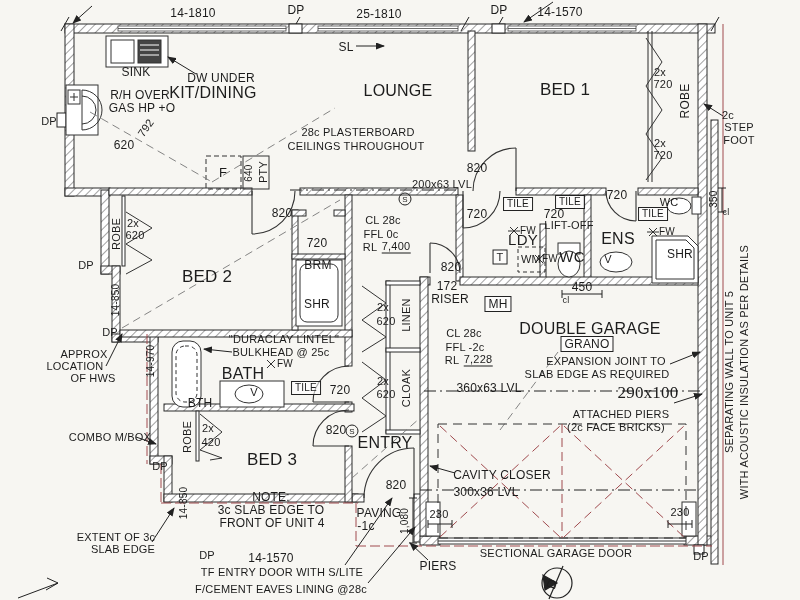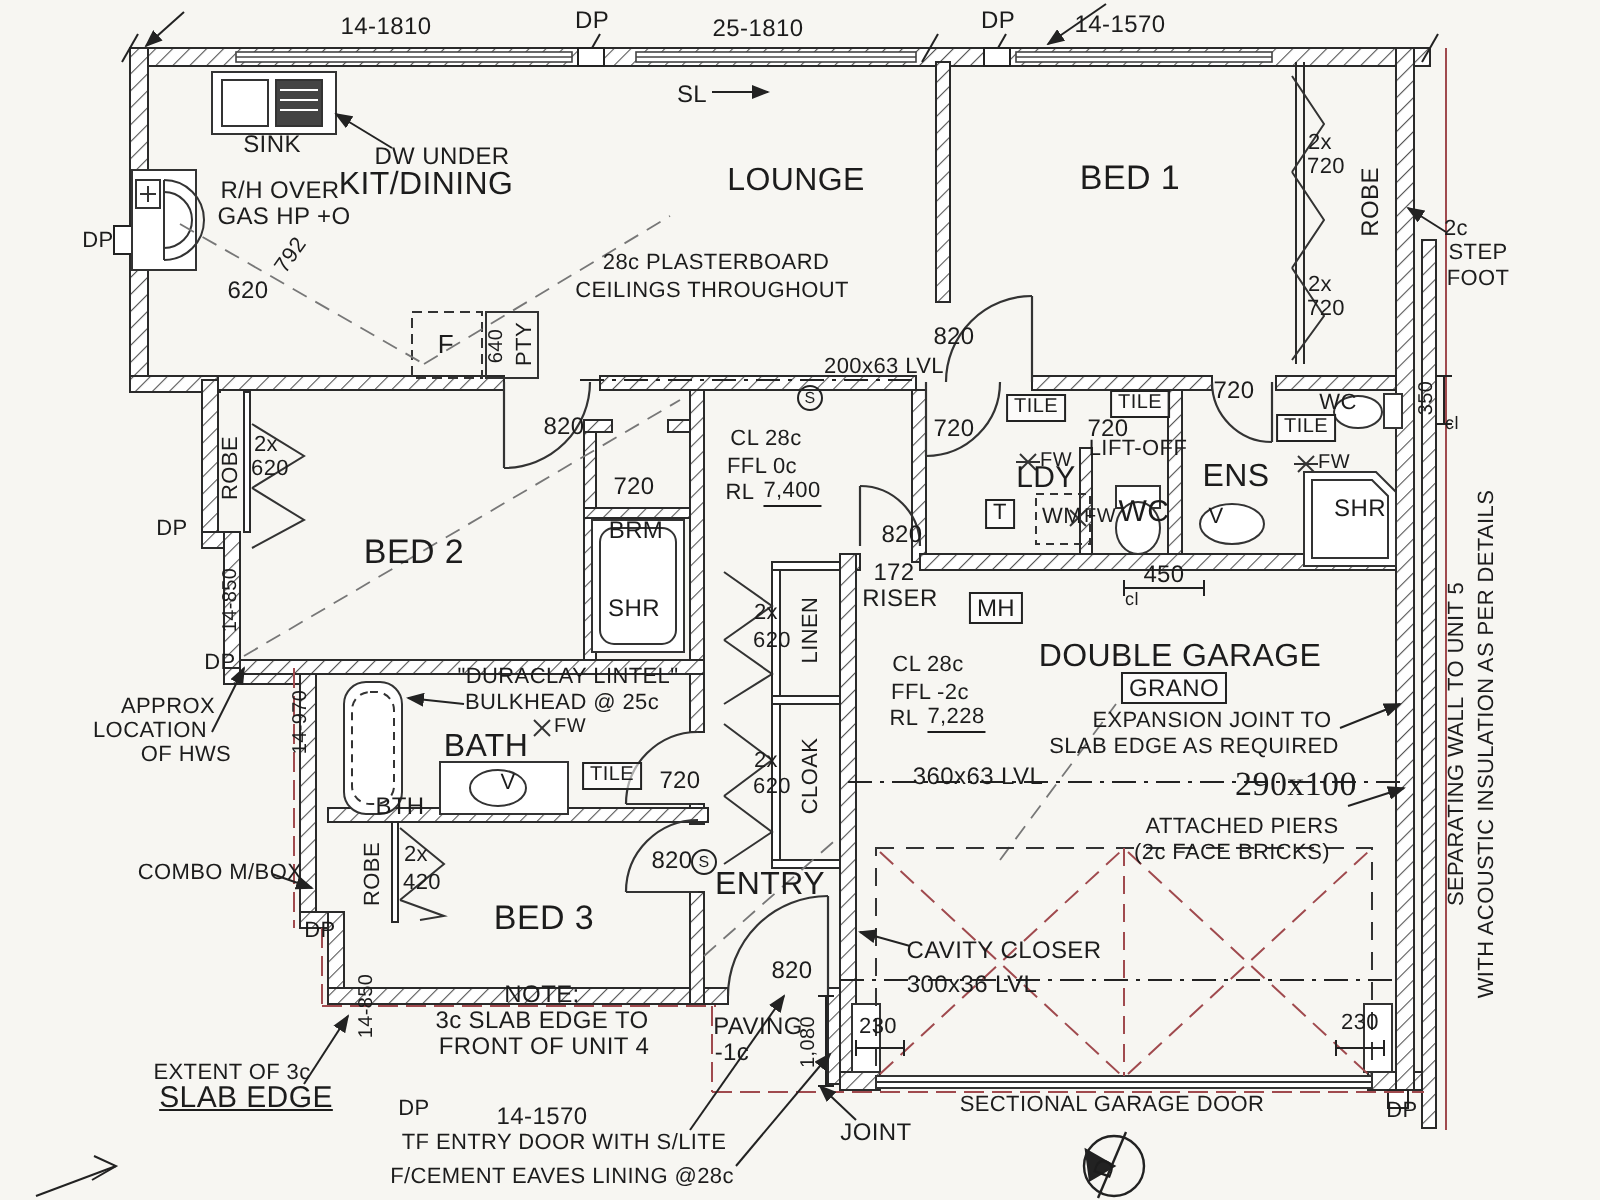--- a/index.html
+++ b/index.html
@@ -399,36 +399,36 @@
       <div class="lbl" style="left: 211px; top: 442px; font-size: 11px; transform: translate(-50%, -50%);">420</div>
       <div class="lbl" style="left: 272px; top: 459px; font-size: 17px; transform: translate(-50%, -50%);">BED 3</div>
       <div class="lbl" style="left: 336px; top: 430px; font-size: 12px; transform: translate(-50%, -50%);">820</div>
       <div class="lbl circled" style="left: 352px; top: 431px; font-size: 8px; transform: translate(-50%, -50%);">S</div>
       <div class="lbl" style="left: 385px; top: 443px; font-size: 16px; transform: translate(-50%, -50%);">ENTRY</div>
       <div class="lbl" style="left: 271px; top: 497px; font-size: 12px; transform: translate(-50%, -50%);">NOTE:</div>
       <div class="lbl" style="left: 271px; top: 510px; font-size: 12px; transform: translate(-50%, -50%);">3c SLAB EDGE TO</div>
       <div class="lbl" style="left: 272px; top: 523px; font-size: 12px; transform: translate(-50%, -50%);">FRONT OF UNIT 4</div>
       <div class="lbl" style="left: 184px; top: 503px; font-size: 10px; transform: translate(-50%, -50%) rotate(-90deg);">14-850</div>
       <div class="lbl" style="left: 116px; top: 537px; font-size: 11px; transform: translate(-50%, -50%);">EXTENT OF 3c</div>
-      <div class="lbl" style="left: 123px; top: 549px; font-size: 15px; transform: translate(-50%, -50%); text-decoration: underline;">SLAB EDGE</div>
+      <div class="lbl" style="left: 123px; top: 549px; font-size: 11px; transform: translate(-50%, -50%);">SLAB EDGE</div>
       <div class="lbl" style="left: 207px; top: 555px; font-size: 11px; transform: translate(-50%, -50%);">DP</div>
       <div class="lbl" style="left: 271px; top: 558px; font-size: 12px; transform: translate(-50%, -50%);">14-1570</div>
       <div class="lbl" style="left: 282px; top: 572px; font-size: 11px; transform: translate(-50%, -50%);">TF ENTRY DOOR WITH S/LITE</div>
       <div class="lbl" style="left: 281px; top: 589px; font-size: 11px; transform: translate(-50%, -50%);">F/CEMENT EAVES LINING @28c</div>
       <div class="lbl" style="left: 396px; top: 485px; font-size: 12px; transform: translate(-50%, -50%);">820</div>
       <div class="lbl" style="left: 379px; top: 513px; font-size: 12px; transform: translate(-50%, -50%);">PAVING</div>
       <div class="lbl" style="left: 366px; top: 526px; font-size: 12px; transform: translate(-50%, -50%);">-1c</div>
       <div class="lbl" style="left: 405px; top: 521px; font-size: 10px; transform: translate(-50%, -50%) rotate(-90deg);">1,080</div>
       <div class="lbl" style="left: 439px; top: 514px; font-size: 11px; transform: translate(-50%, -50%);">230</div>
       <div class="lbl" style="left: 502px; top: 475px; font-size: 12px; transform: translate(-50%, -50%);">CAVITY CLOSER</div>
       <div class="lbl" style="left: 486px; top: 492px; font-size: 12px; transform: translate(-50%, -50%);">300x36 LVL</div>
       <div class="lbl" style="left: 680px; top: 512px; font-size: 11px; transform: translate(-50%, -50%);">230</div>
       <div class="lbl" style="left: 556px; top: 553px; font-size: 11px; transform: translate(-50%, -50%);">SECTIONAL GARAGE DOOR</div>
       <div class="lbl" style="left: 701px; top: 556px; font-size: 11px; transform: translate(-50%, -50%);">DP</div>
-      <div class="lbl" style="left: 438px; top: 566px; font-size: 12px; transform: translate(-50%, -50%);">JOINT</div>
+      <div class="lbl" style="left: 438px; top: 566px; font-size: 12px; transform: translate(-50%, -50%);">PIERS</div>
       <div class="lbl" style="left: 406px; top: 315px; font-size: 11px; transform: translate(-50%, -50%) rotate(-90deg);">LINEN</div>
       <div class="lbl" style="left: 383px; top: 307px; font-size: 11px; transform: translate(-50%, -50%);">2x</div>
       <div class="lbl" style="left: 386px; top: 321px; font-size: 11px; transform: translate(-50%, -50%);">620</div>
       <div class="lbl" style="left: 406px; top: 388px; font-size: 11px; transform: translate(-50%, -50%) rotate(-90deg);">CLOAK</div>
       <div class="lbl" style="left: 383px; top: 381px; font-size: 11px; transform: translate(-50%, -50%);">2x</div>
       <div class="lbl" style="left: 386px; top: 394px; font-size: 11px; transform: translate(-50%, -50%);">620</div>
       <div class="lbl" style="left: 590px; top: 329px; font-size: 16px; transform: translate(-50%, -50%);">DOUBLE GARAGE</div>
       <div class="lbl boxed" style="left: 587px; top: 344px; font-size: 12px; transform: translate(-50%, -50%);">GRANO</div>
       <div class="lbl" style="left: 606px; top: 361px; font-size: 11px; transform: translate(-50%, -50%);">EXPANSION JOINT TO</div>
       <div class="lbl" style="left: 597px; top: 374px; font-size: 11px; transform: translate(-50%, -50%);">SLAB EDGE AS REQUIRED</div>

